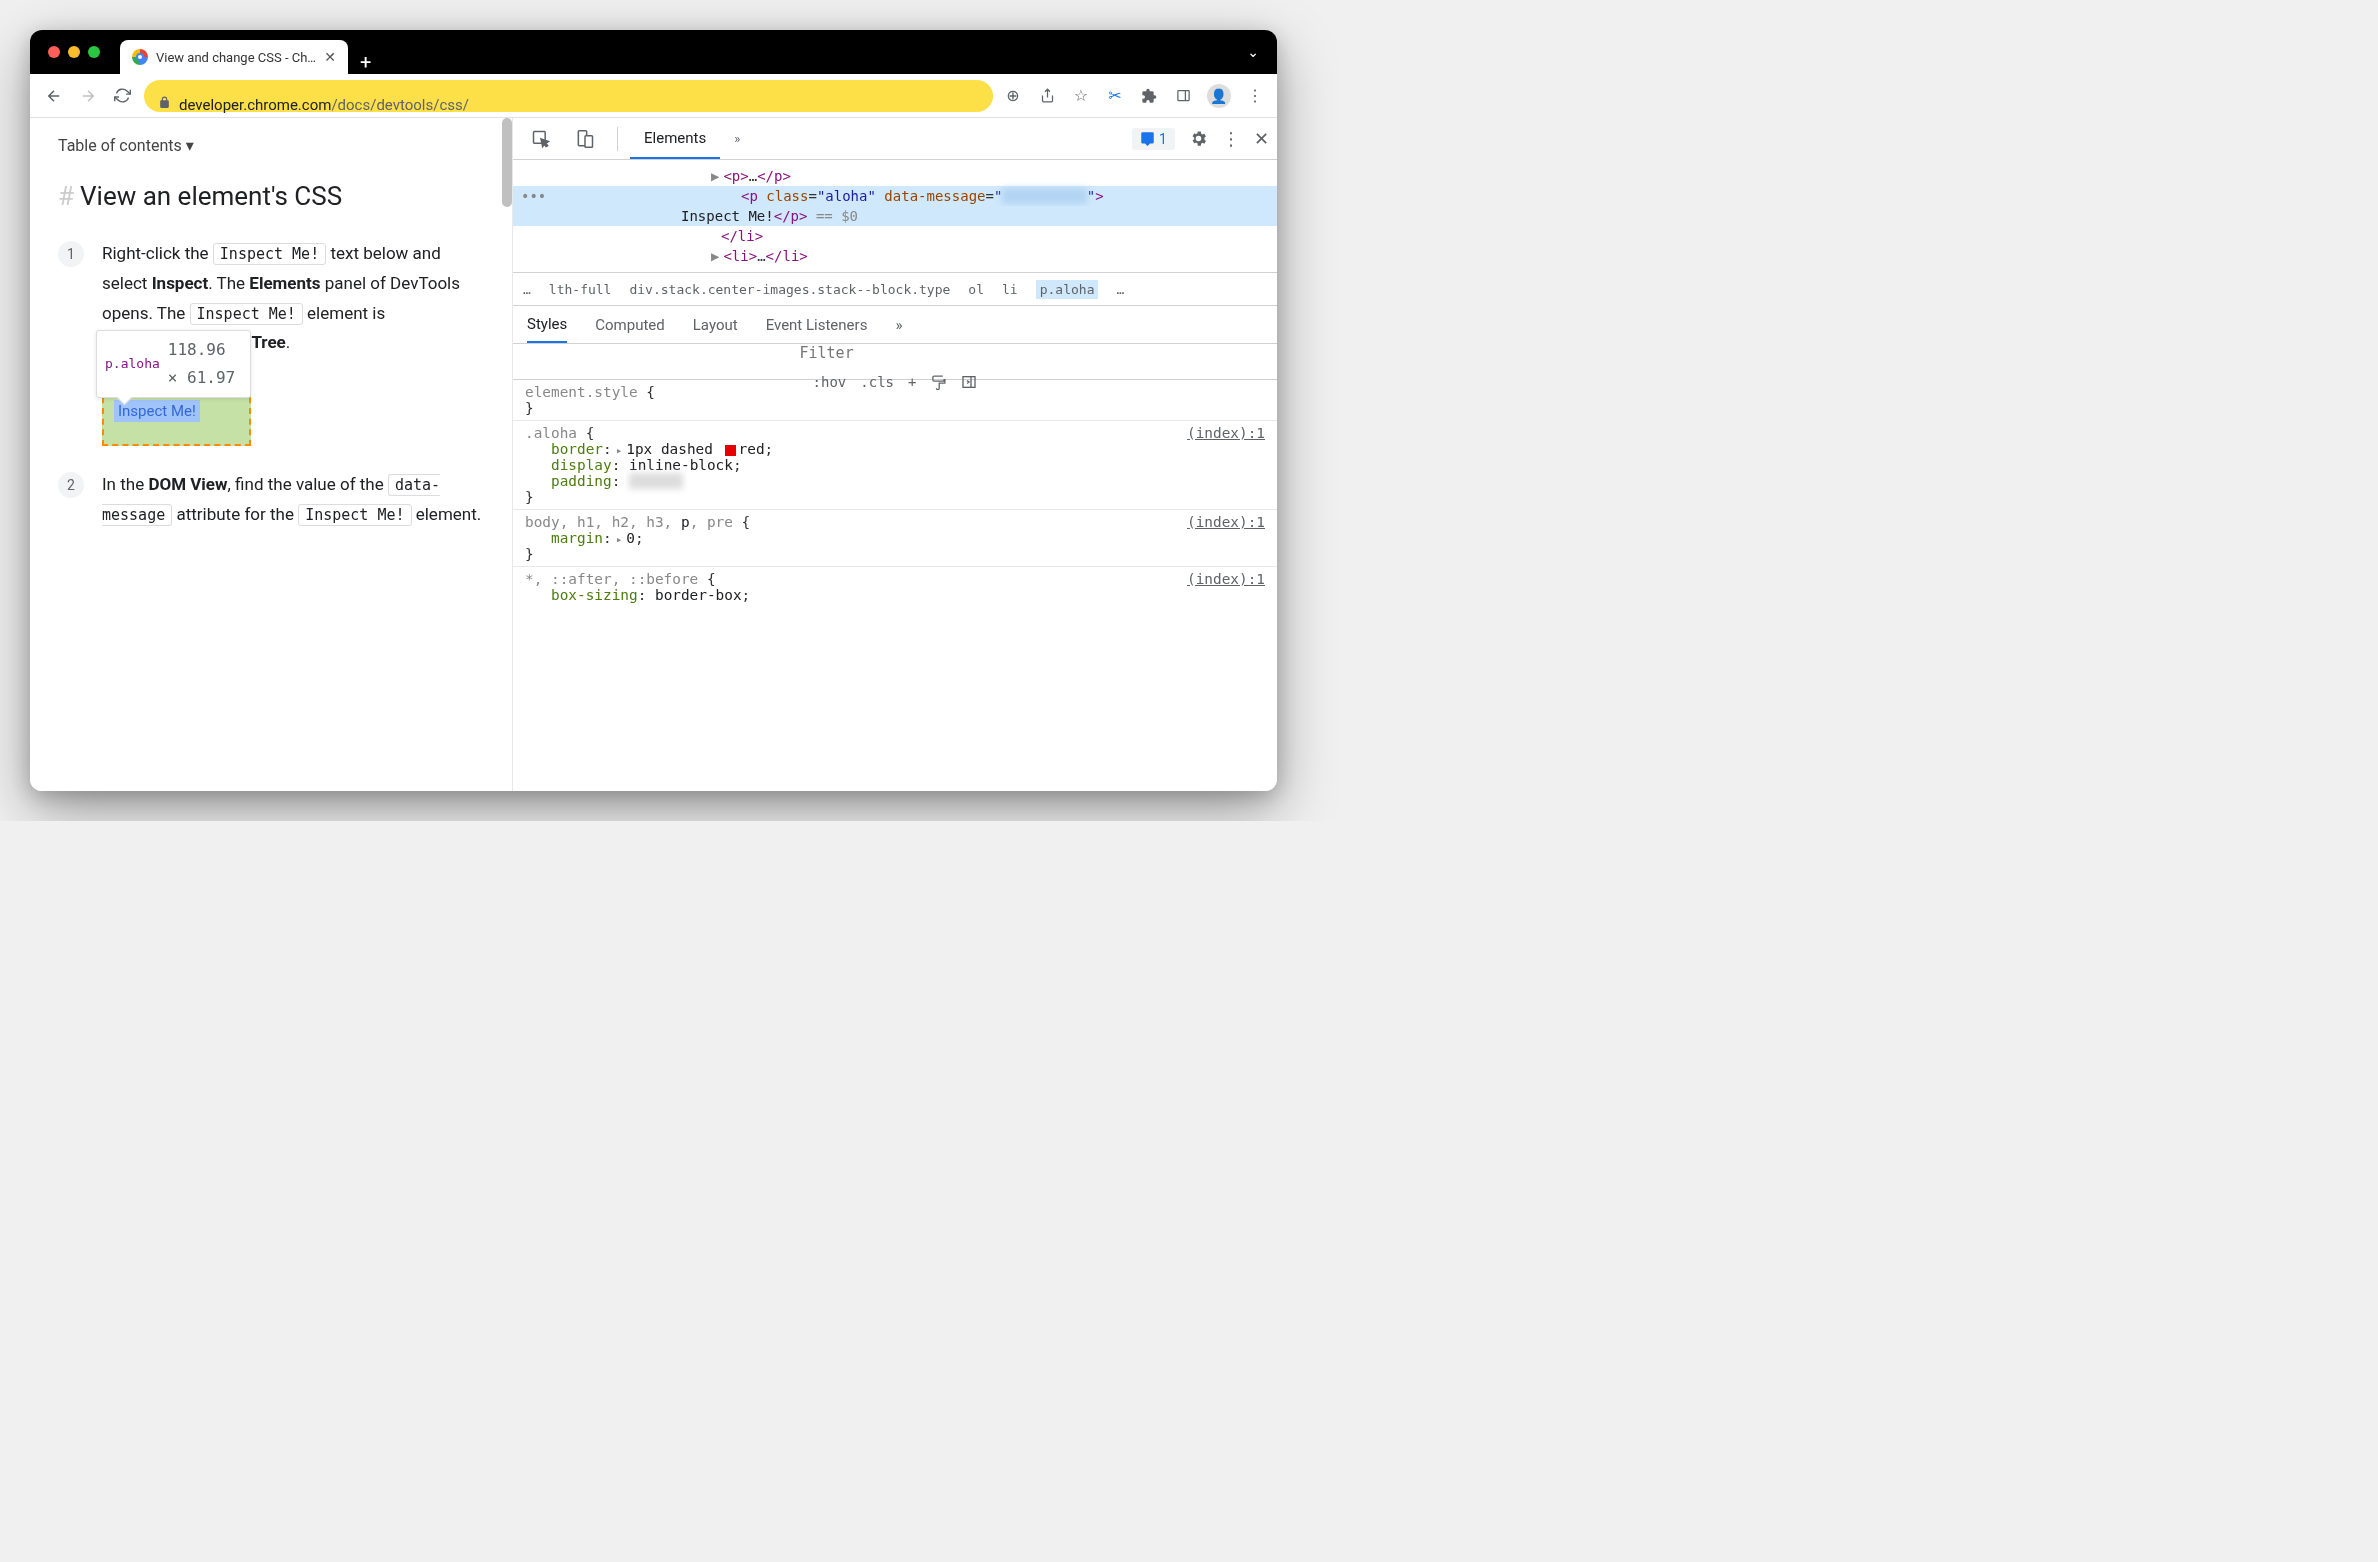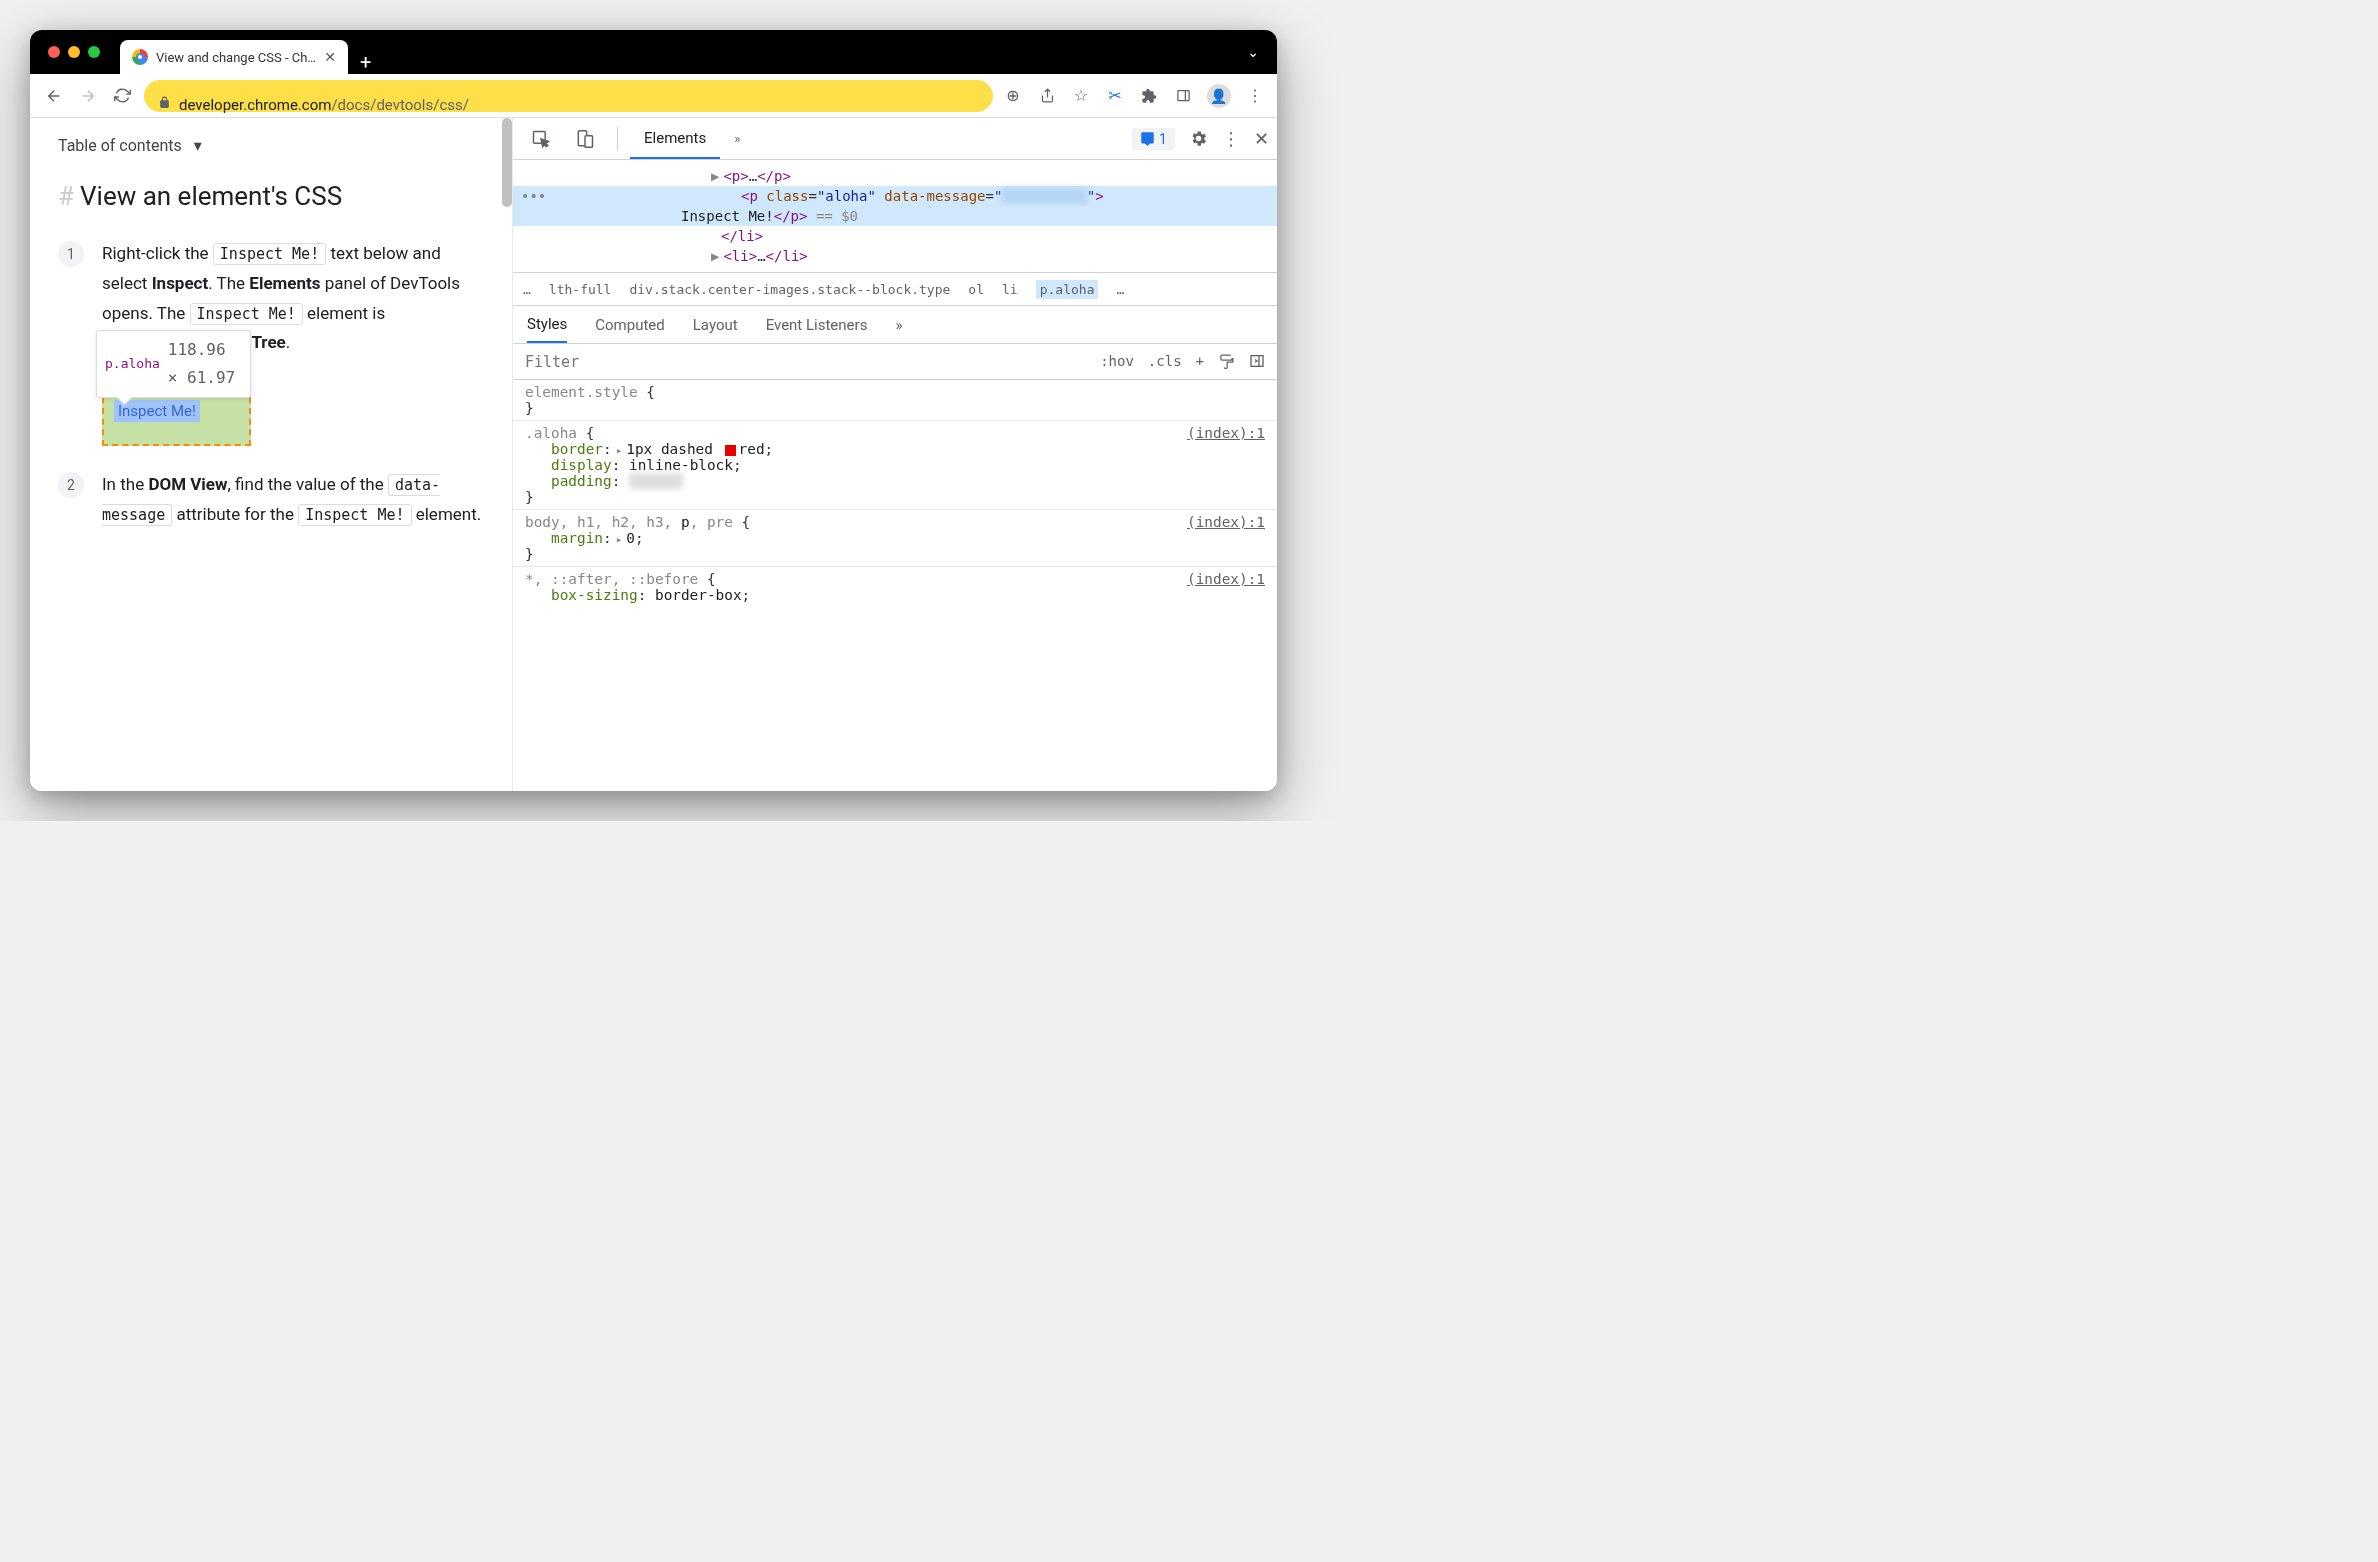--- a/index.html
+++ b/index.html
@@ -20,21 +20,21 @@
 .toolbar { background: #fff; height: 44px; display: flex; align-items: center; padding: 0 12px; gap: 10px; border-bottom: 1px solid #e0e0e0; }
 .nav-btn { width: 24px; height: 24px; display: flex; align-items: center; justify-content: center; color: #5f6368; cursor: pointer; }
 .addr { flex: 1; background: #fde047; border-radius: 20px; height: 32px; display: flex; align-items: flex-start; padding: 16px 14px; gap: 8px; font-size: 15px; color: #5f6368; }
 .addr .domain { color: #202124; }
 .tb-icons { display: flex; align-items: center; gap: 14px; color: #5f6368; }
 .tb-icon { width: 20px; height: 20px; display: flex; align-items: center; justify-content: center; cursor: pointer; font-size: 16px; }
 .avatar { width: 24px; height: 24px; border-radius: 50%; background: #ddd; display:flex;align-items:center;justify-content:center;font-size:14px; }
 .content { display: flex; height: 673px; }
 .page { flex: 0 0 483px; padding: 18px 28px; overflow: hidden; color: #202124; background:#fff; position:relative; border-right:1px solid #e8e8e8;}
 .scrollhint { position:absolute; top:0; right:0; width:10px; height:89px; background:#c0c0c0; border-radius:5px; }
-.toc { display: flex; align-items: flex-start; gap: 12px; font-size: 16px; color: #444; margin-bottom: 26px; }
+.toc { display: flex; align-items: flex-start; gap: 4px; font-size: 16px; color: #444; margin-bottom: 26px; }
 .page p.intro { font-size: 17px; line-height: 1.7; margin-bottom: 28px; }
 .h2 { font-size: 26px; font-weight: 400; margin-bottom: 28px; display:flex; gap:6px; align-items:baseline;}
 .h2 .hash { color:#ccc; font-weight:400; }
 .ol { list-style:none; counter-reset: step; }
 .ol li { counter-increment: step; display:flex; gap:18px; margin-bottom:24px; font-size:17px; line-height:1.75; }
 .ol li::before { content: counter(step); width:26px; height:26px; border-radius:50%; background:#f1f3f4; color:#5f6368; font-size:14px; display:flex; align-items:center; justify-content:center; flex-shrink:0; margin-top:2px; }
 .code-inline { font-family: ui-monospace, Menlo, monospace; background:#fff; border:1px solid #dadce0; border-radius:3px; padding:1px 6px; font-size:15px; }
 .inspect-area { margin-top:18px; width:149px; position:relative; }
 .tooltip { position:absolute; top:-46px; left:-6px; background:#fff; border:1px solid #dadce0; border-radius:3px; padding:5px 8px; font-size:13px; display:flex; gap:8px; align-items:center; box-shadow:0 1px 4px rgba(0,0,0,0.1);}
 .tooltip .sel { color:#881280; font-family:ui-monospace,Menlo,monospace; font-weight:500; }
@@ -58,21 +58,21 @@
 .dom .text { color:#202124; }
 .dom .badge { background:#f1f3f4; border:1px solid #ddd; border-radius:10px; padding:0 8px; font-size:12px; color:#5f6368; margin-left:6px; }
 .dom .arrow { color:#888; margin-right:4px; }
 .dom .blur { filter:blur(3px); background:#b3d4f3; color:transparent; }
 .breadcrumb { border-top:1px solid #d0d0d0; border-bottom:1px solid #d0d0d0; height:34px; display:flex; align-items:center; padding:0 10px; font-family:ui-monospace,Menlo,monospace; font-size:13px; gap:18px; overflow:hidden; }
 .breadcrumb span { color:#5f6368; cursor:pointer; white-space:nowrap; }
 .breadcrumb .sel { background:#cfe8fc; color:#5f6368; padding:2px 4px; }
 .styles-tabs { height:38px; border-bottom:1px solid #d0d0d0; display:flex; align-items:center; gap:28px; padding:0 14px; font-size:15px; }
 .styles-tabs span { color:#5f6368; cursor:pointer; }
 .styles-tabs .active { color:#202124; border-bottom:2px solid #1a73e8; height:100%; display:flex; align-items:center; }
-.filter-row { height:36px; border-bottom:1px solid #d0d0d0; display:flex; align-items:center; padding:0 12px; gap:12px; font-family:ui-monospace,Menlo,monospace; font-size:14px; color:#888; }
+.filter-row { height:36px; border-bottom:1px solid #d0d0d0; display:flex; align-items:center; padding:0 12px; gap:12px; font-family:ui-monospace,Menlo,monospace; font-size:14px; color:#888;flex-direction:column; }
 .filter-row input { border:none; outline:none; flex:1; font-size:15px; color:#888; font-family:inherit; }
 .filter-btns { display:flex; gap:14px; color:#5f6368; }
 .rules { font-family:ui-monospace,Menlo,monospace; font-size:14.4px; overflow:auto; flex:1; }
 .rule { border-bottom:1px solid #e8e8e8; padding:4px 12px; position:relative; }
 .rule .selector { color:#888; }
 .rule .selector .match { color:#202124; }
 .rule .link { position:absolute; top:4px; right:12px; color:#5f6368; text-decoration:underline; }
 .rule .prop { padding-left:26px; }
 .rule .pname { color:#4d7c0f; }
 .rule .pval { color:#202124; }

